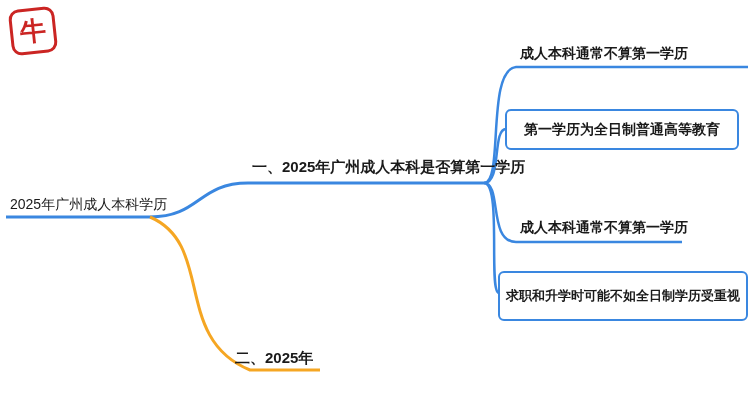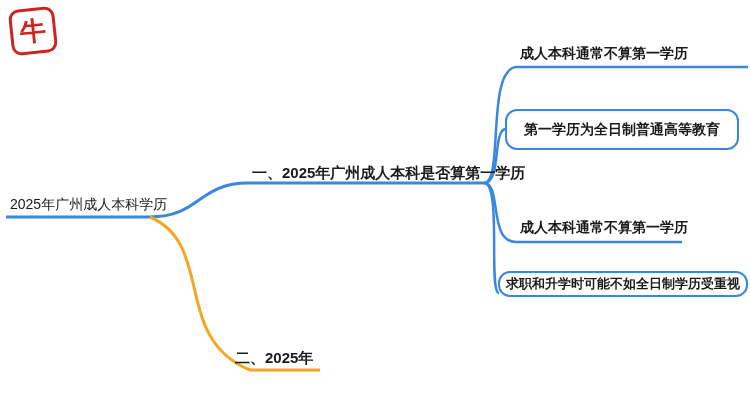--- a/index.html
+++ b/index.html
@@ -22,38 +22,38 @@
     color:var(--red);
     font-family:"Liberation Serif","DejaVu Serif",serif;
     font-weight:bold; font-size:26px;
     transform:rotate(-6deg);
   }
   .logo-title { color:var(--red); font-weight:bold; font-size:15px; line-height:1.25; }
   .logo-sub   { color:var(--red); font-size:11px; line-height:1.2; }
 
   
   .root-label   { left:10px;  top:196px; font-size:14px;text-align:center; }
-  .branch-1     { left:252px; top:158px; font-size:15px; font-weight:bold;margin-top:6px; }
+  .branch-1     { left:252px; top:158px; font-size:15px; font-weight:bold; }
   .branch-2     { left:235px; top:349px; font-size:15px; font-weight:bold; }
 
   .child { font-weight:bold; font-size:14px; }
   .child-1 { left:520px; top:45px;  }
   .child-3 { left:520px; top:219px; }
 
   .childbox {
     position:absolute; z-index:2;
     border:2px solid var(--blue);
-    border-radius:12px;
+    border-radius:6px;
     display:flex; align-items:center; justify-content:center;
     font-weight:bold; font-size:14px;
     background:#ffffff;
     white-space:nowrap;
   }
   .child-2 { left:505px; top:109px; width:234px; height:41px; }
-  .child-4 { left:498px; top:271px; width:250px; height:26px; font-size:13px; }
+  .child-4 { left:498px; top:271px; width:250px; height:50px; font-size:13px; }
 
   path { fill:none; }
   .blue-wire   { stroke:var(--blue);   }
   .orange-wire { stroke:var(--orange); }
 </style>
 </head>
 <body>
 
 <svg id="wires" viewBox="0 0 750 410">
 

